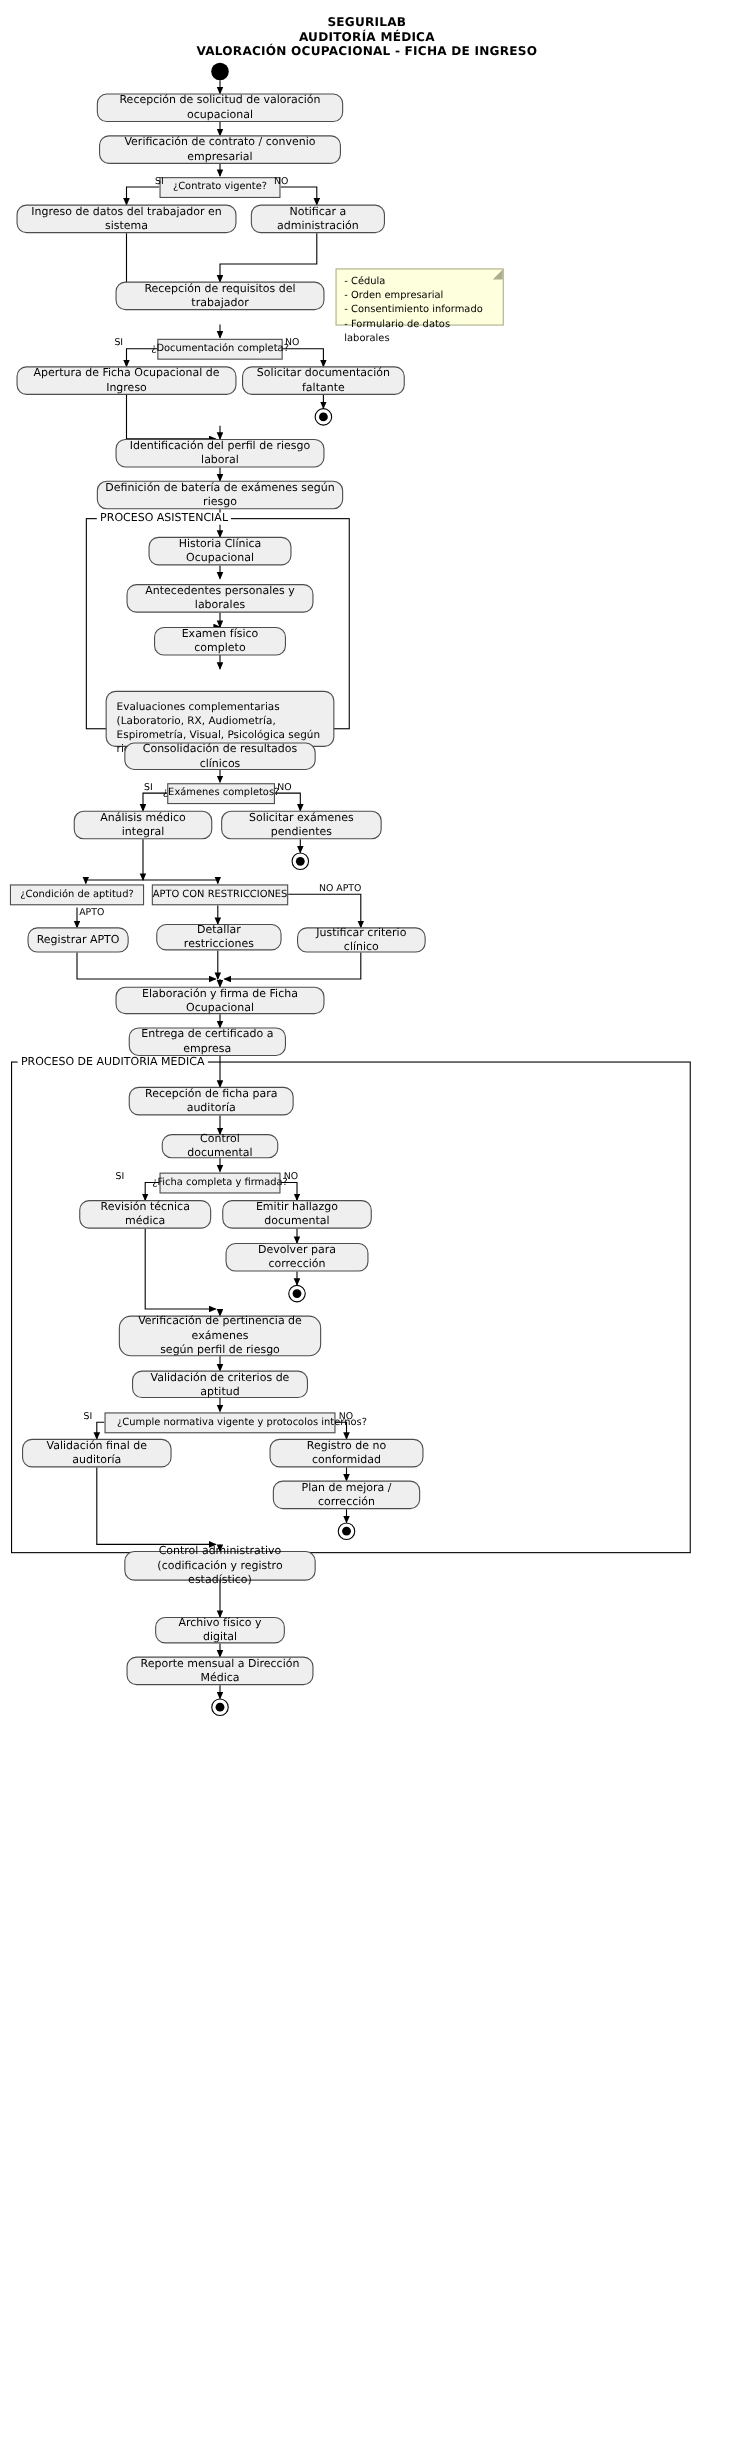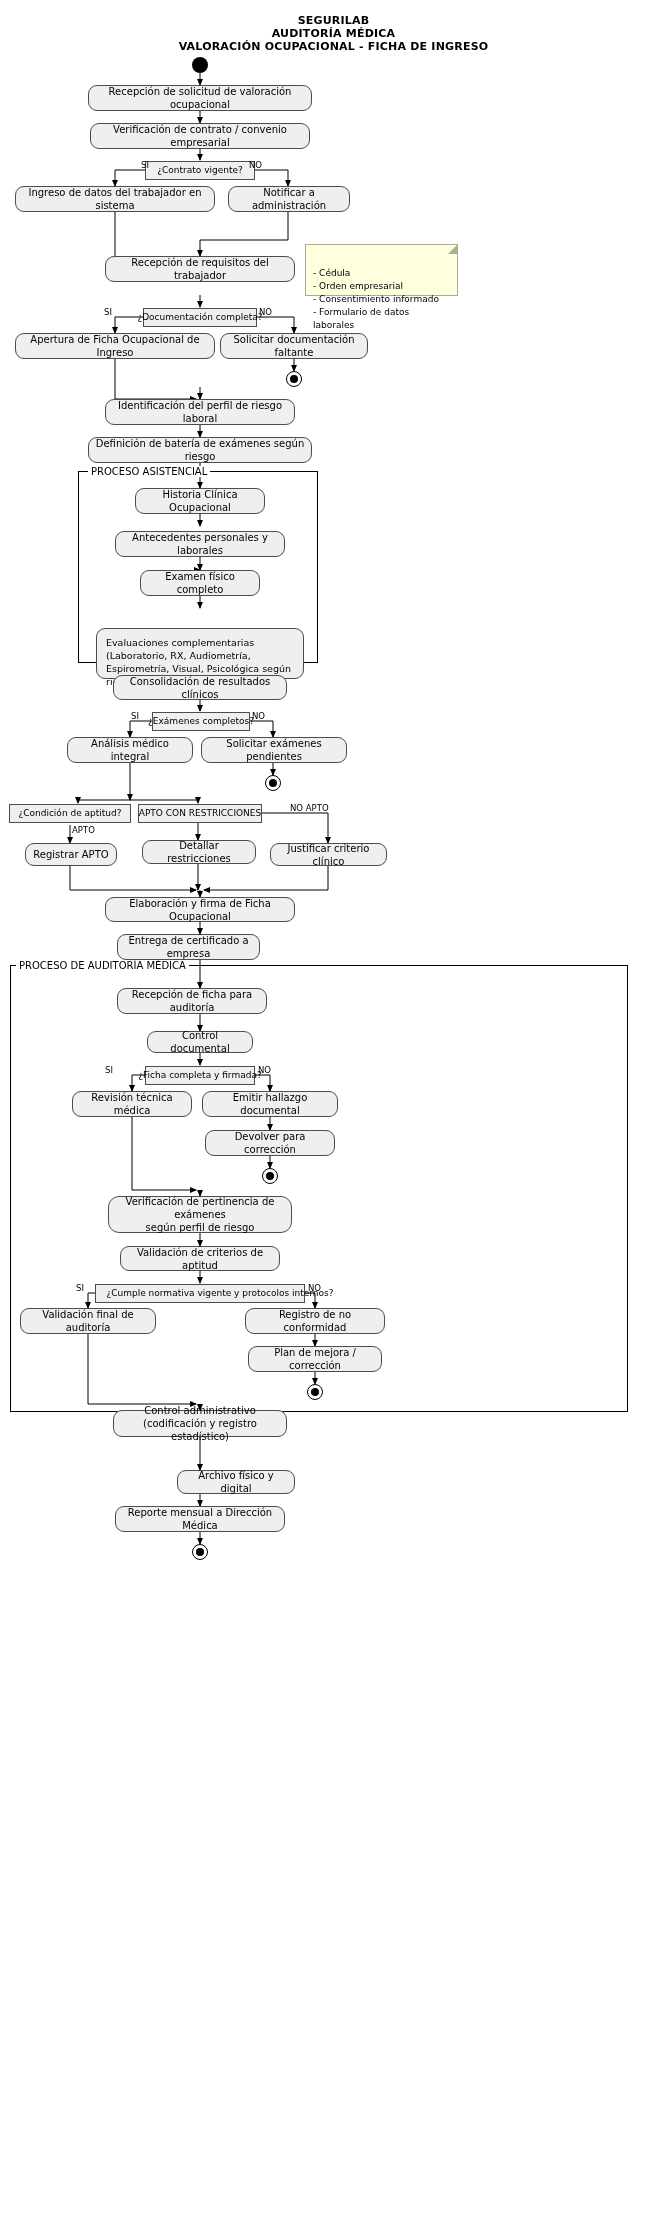--- a/index.html
+++ b/index.html
@@ -63,21 +63,21 @@
     background: transparent;
     white-space: nowrap;
   }
   .note {
     position: absolute;
     box-sizing: border-box;
     background: #feffdd;
     border: 1px solid #adad8d;
     font-size: 9px;
     line-height: 13px;
-    padding: 22px 7px;
+    padding: 5px 7px;
     white-space: pre-line;
   }
   .note::after {
     content: "";
     position: absolute;
     top: 0; right: 0;
     width: 0; height: 0;
     border-left: 9px solid transparent;
     border-bottom: 9px solid #adad8d;
   }
@@ -319,16 +319,16 @@
 
 <div class="node" style="left:20px;top:1308px;width:136px;height:26px;">Validación final de auditoría</div>
 <div class="node" style="left:245px;top:1308px;width:140px;height:26px;">Registro de no conformidad</div>
 <div class="node" style="left:248px;top:1346px;width:134px;height:26px;">Plan de mejora / corrección</div>
 <div style="position:absolute;left:307px;top:1384px;width:16px;height:16px;border-radius:50%;border:1px solid #000;box-sizing:border-box;"></div>
 <div style="position:absolute;left:311px;top:1388px;width:8px;height:8px;border-radius:50%;background:#000;"></div>
 
 <div class="node" style="left:113px;top:1410px;width:174px;height:27px;">Control administrativo
 (codificación y registro estadístico)</div>
 
-<div class="node" style="left:141px;top:1470px;width:118px;height:24px;margin-left:36px;">Archivo físico y digital</div>
+<div class="node" style="left:141px;top:1470px;width:118px;height:24px;">Archivo físico y digital</div>
 <div class="node" style="left:115px;top:1506px;width:170px;height:26px;">Reporte mensual a Dirección Médica</div>
 <div style="position:absolute;left:192px;top:1544px;width:16px;height:16px;border-radius:50%;border:1px solid #000;box-sizing:border-box;"></div>
 <div style="position:absolute;left:196px;top:1548px;width:8px;height:8px;border-radius:50%;background:#000;"></div>
 
 </body></html>

